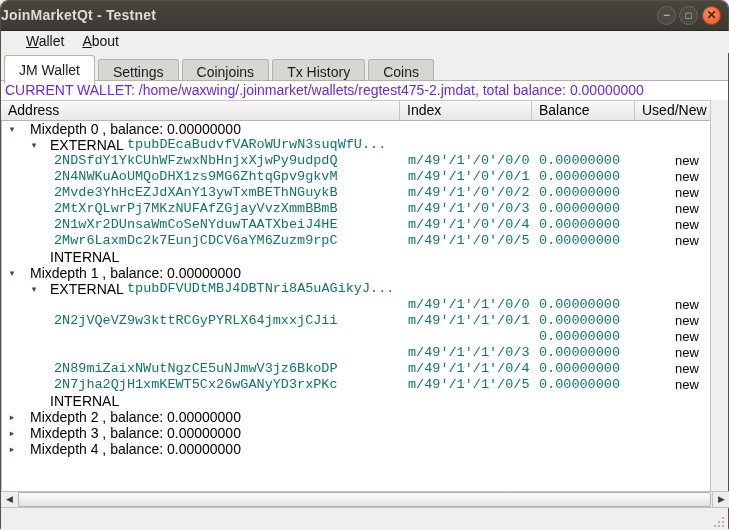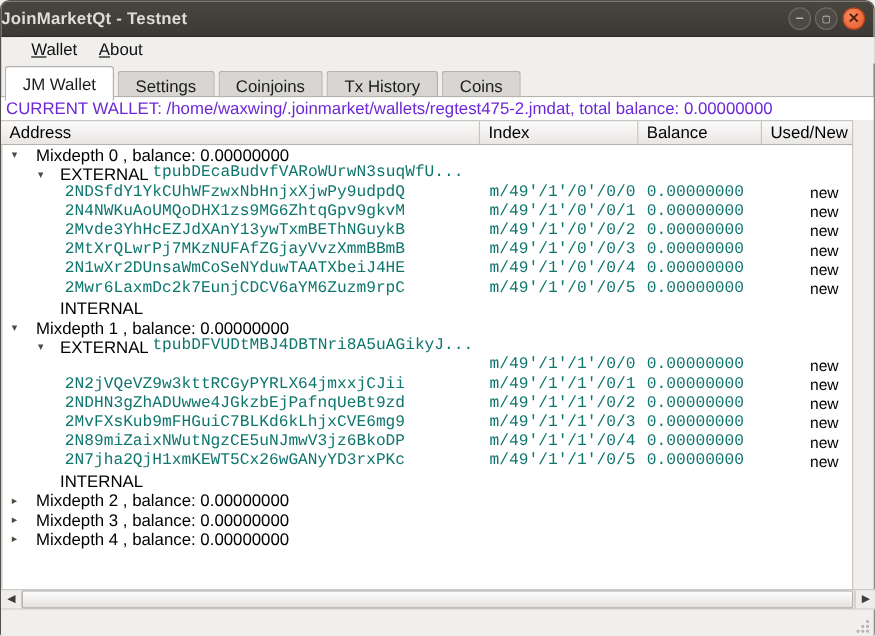--- a/index.html
+++ b/index.html
@@ -184,27 +184,24 @@
         <span class="mono cell-bal">0.00000000</span>
         <span class="cell-status">new</span>
       </div>
       <div class="row lvl2">
         <span class="mono addr">2N2jVQeVZ9w3kttRCGyPYRLX64jmxxjCJii</span>
         <span class="mono cell-idx">m/49'/1'/1'/0/1</span>
         <span class="mono cell-bal">0.00000000</span>
         <span class="cell-status">new</span>
       </div>
       <div class="row lvl2">
-        <span class="mono addr">2NDHN3gZhADUwwe4JGkzbEjPafnqUeBt9zd</span>
-        <span class="mono cell-idx">m/49'/1'/1'/0/2</span>
-        <span class="mono cell-bal">0.00000000</span>
-        <span class="cell-status">new</span>
-      </div>
-      <div class="row lvl2">
-        <span class="mono addr">2MvFXsKub9mFHGuiC7BLKd6kLhjxCVE6mg9</span>
+        <span class="mono cell-bal">0.00000000</span>
+        <span class="cell-status">new</span>
+      </div>
+      <div class="row lvl2">
         <span class="mono cell-idx">m/49'/1'/1'/0/3</span>
         <span class="mono cell-bal">0.00000000</span>
         <span class="cell-status">new</span>
       </div>
       <div class="row lvl2">
         <span class="mono addr">2N89miZaixNWutNgzCE5uNJmwV3jz6BkoDP</span>
         <span class="mono cell-idx">m/49'/1'/1'/0/4</span>
         <span class="mono cell-bal">0.00000000</span>
         <span class="cell-status">new</span>
       </div>

